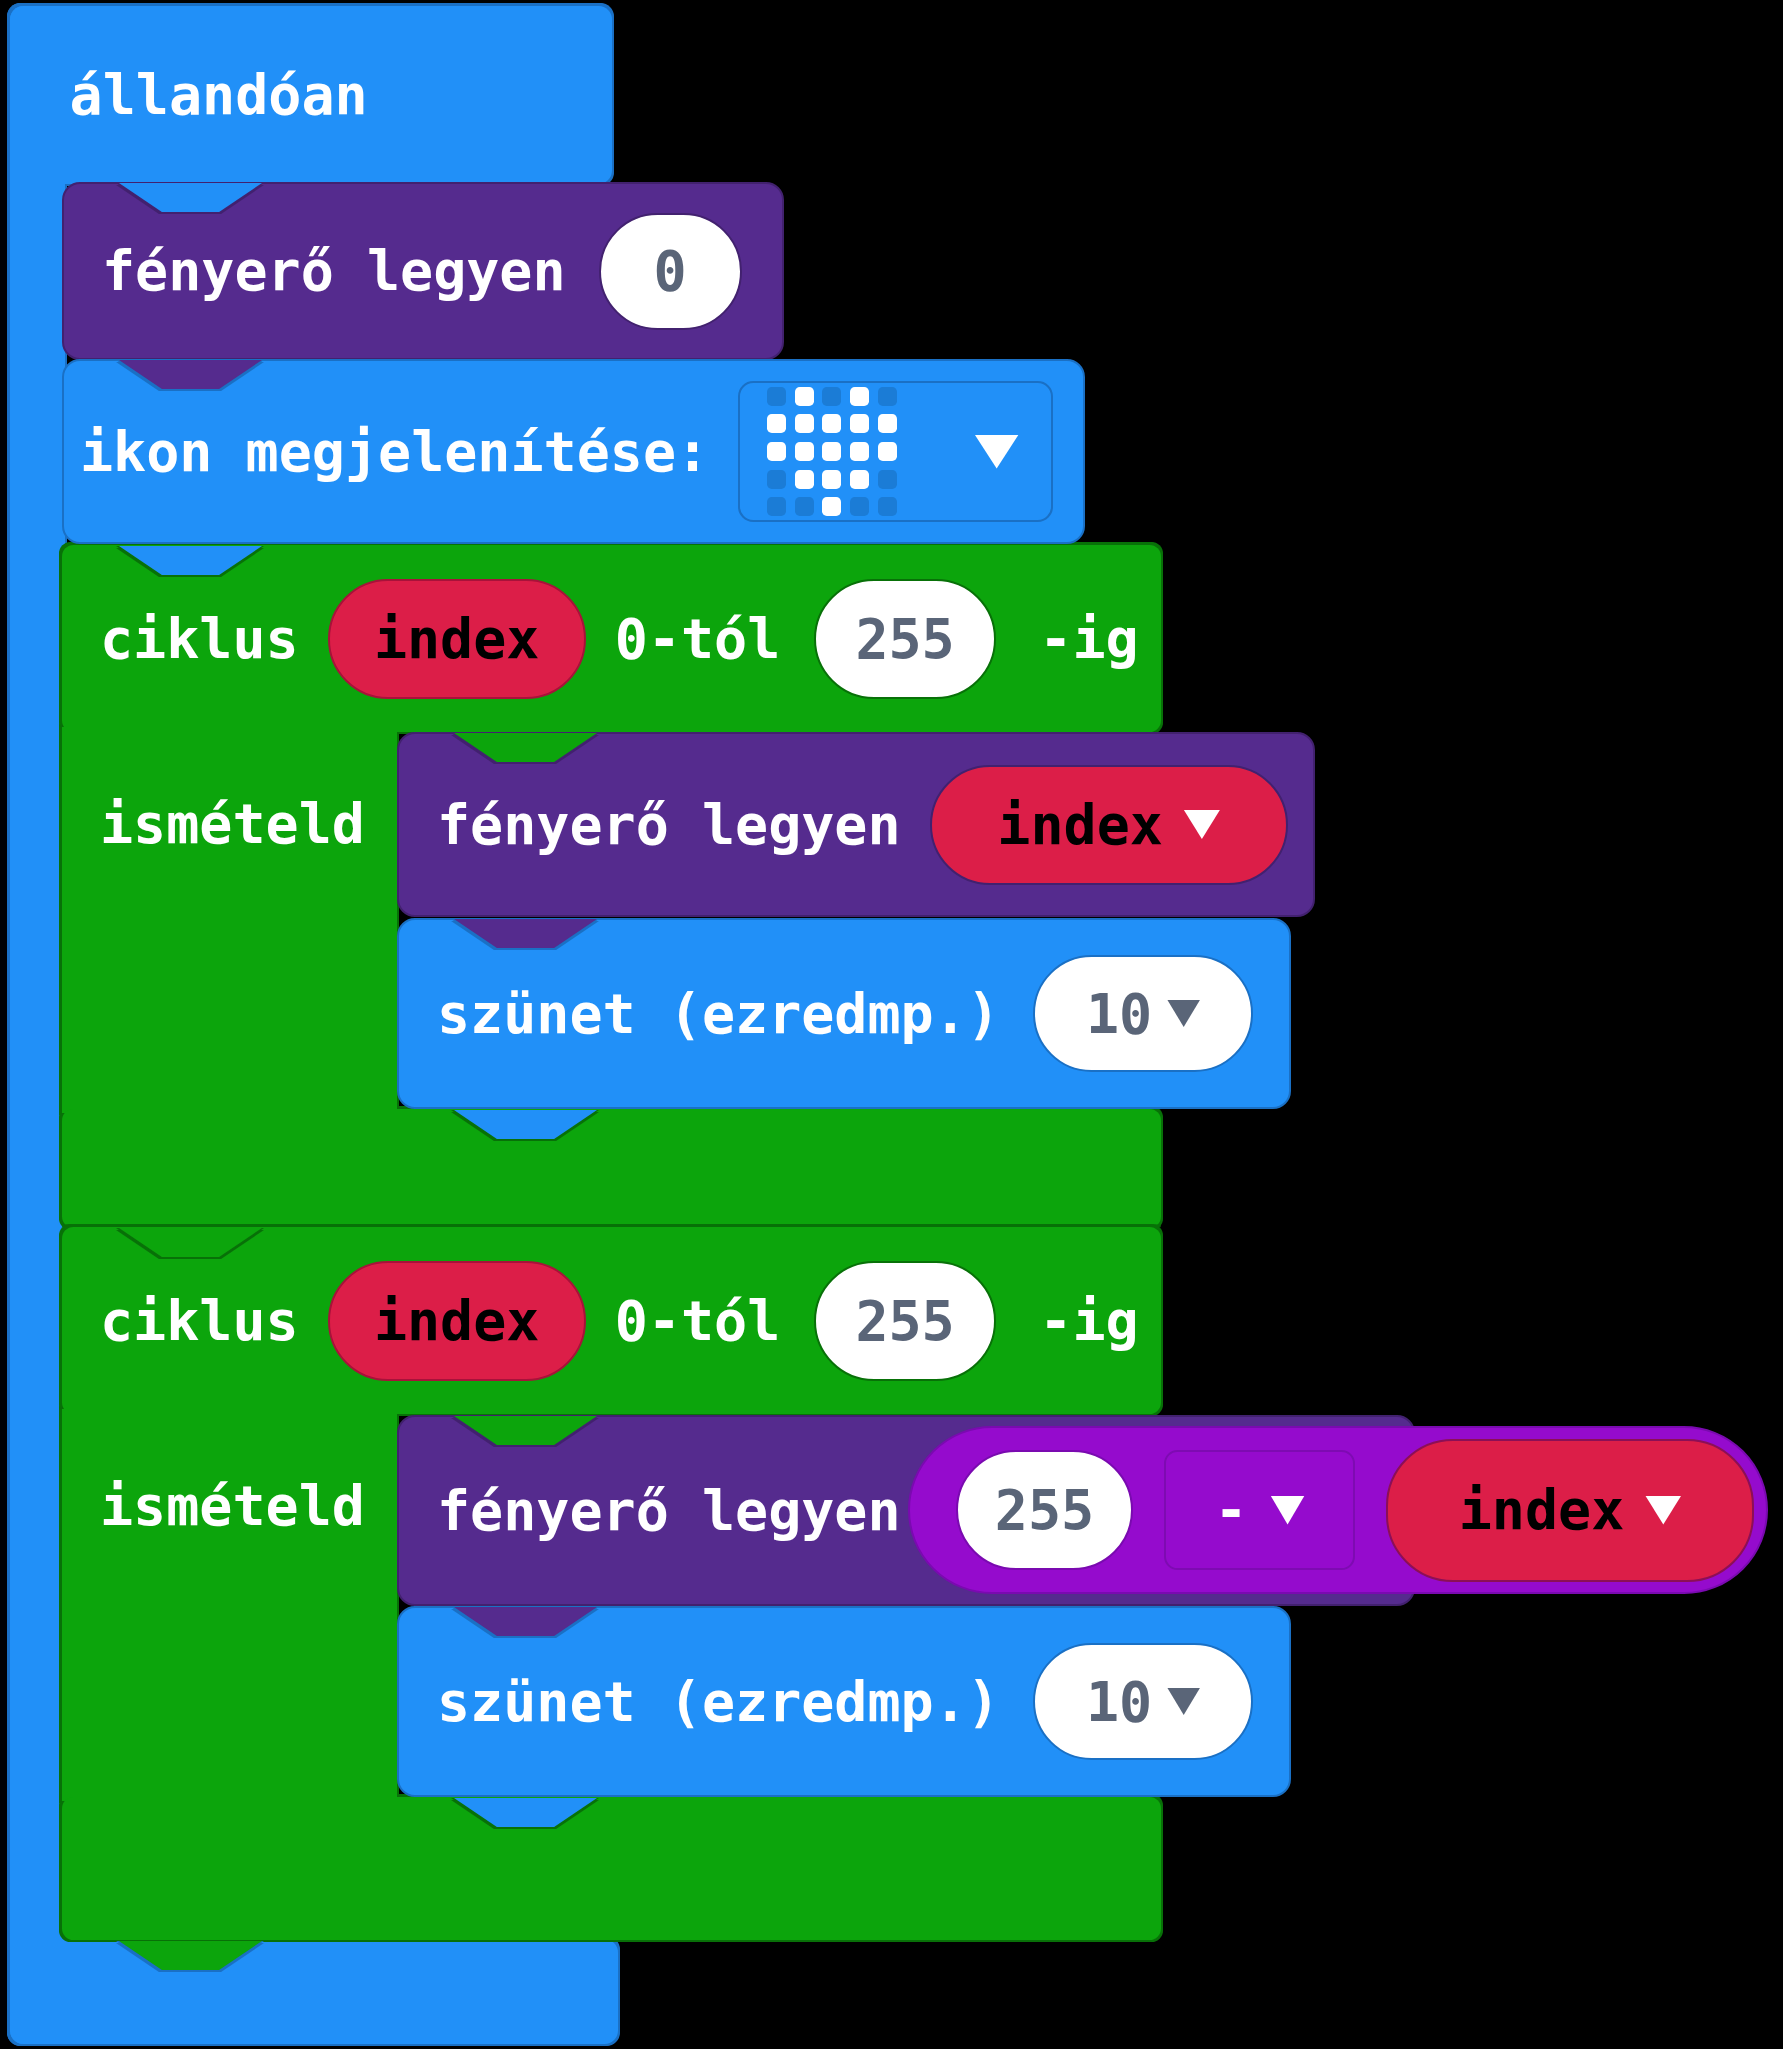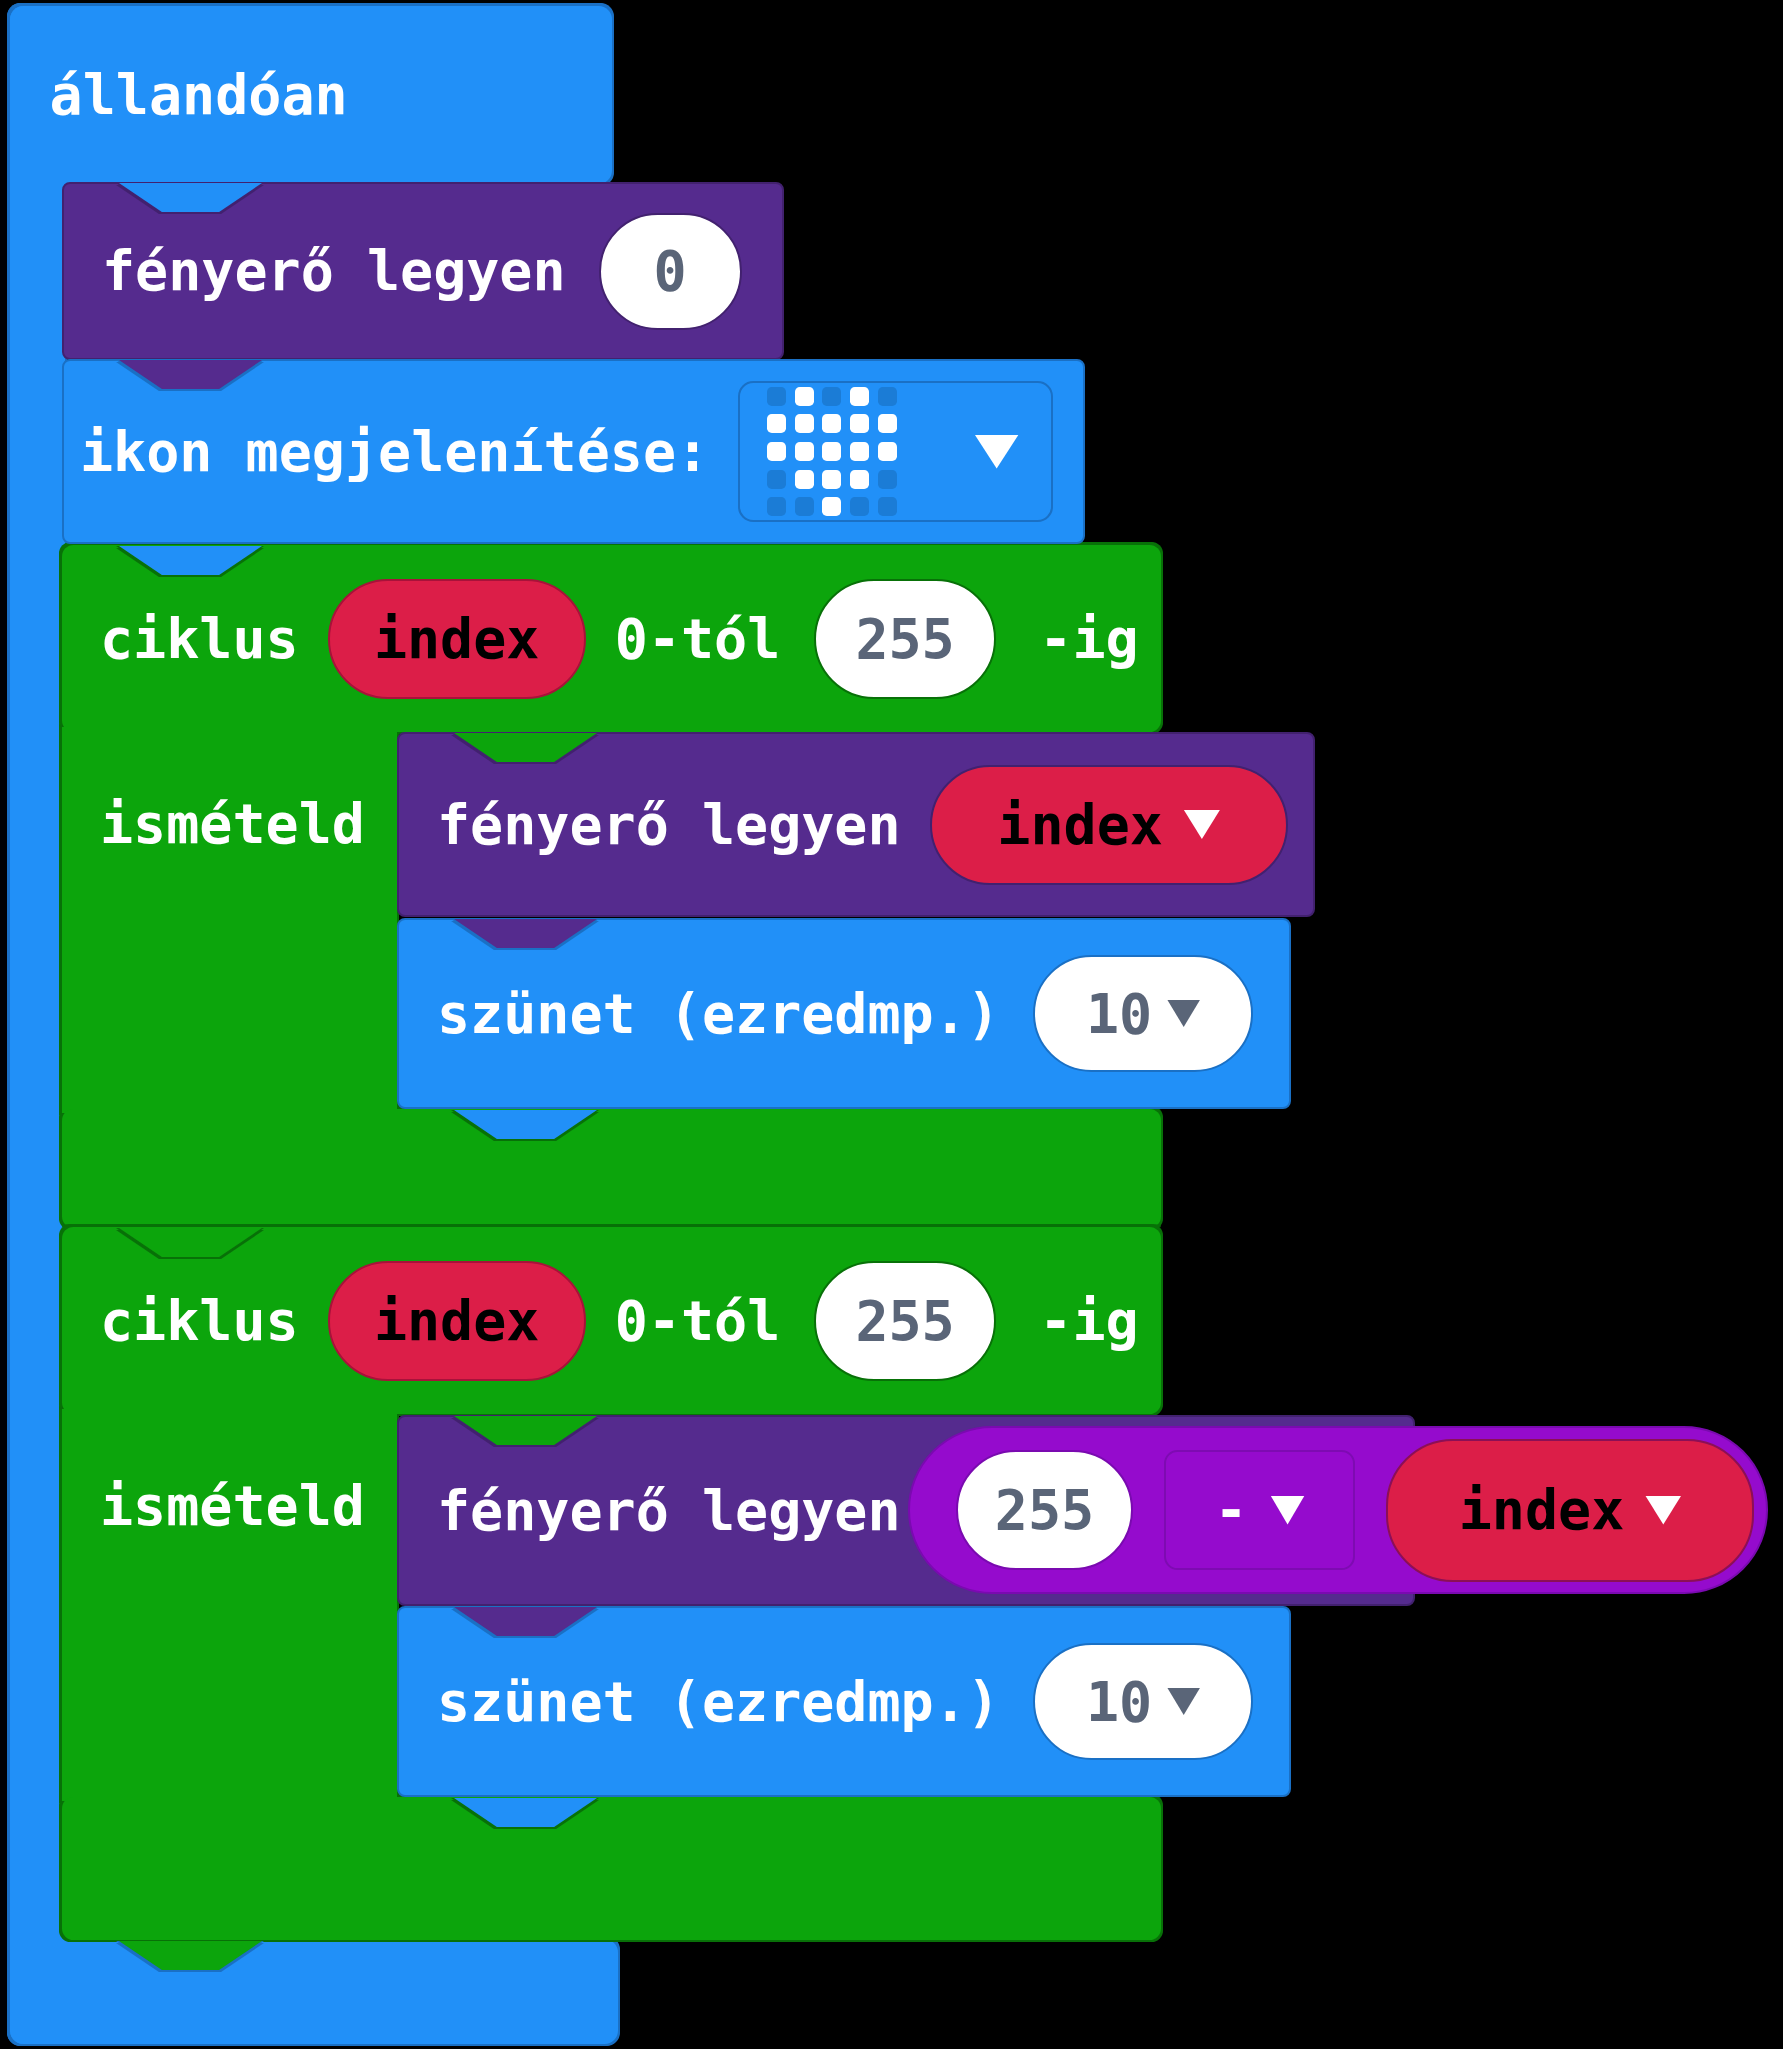--- a/index.html
+++ b/index.html
@@ -12,21 +12,21 @@
   
   .c-blue{filter:drop-shadow(2.9px 0 0 #1a70c5) drop-shadow(-2.9px 0 0 #1a70c5)
                  drop-shadow(0 2.9px 0 #1a70c5) drop-shadow(0 -2.9px 0 #1a70c5);}
   .c-green{filter:drop-shadow(2.9px 0 0 #087108) drop-shadow(-2.9px 0 0 #087108)
                   drop-shadow(0 2.9px 0 #087108) drop-shadow(0 -2.9px 0 #087108);}
   .blue-fill{background:#2190f8;}
   .green-fill{background:#0ca50c;}
 
   
   .stmt{position:absolute;box-sizing:border-box;display:flex;align-items:center;
-        border-radius:8px;border:2.9px solid;}
+        border-radius:18px;border:2.9px solid;}
   .stmt.purple{background:#552b8e;border-color:#42216f;}
   .stmt.blue{background:#2190f8;border-color:#1a70c5;}
 
   
   .oval{box-sizing:border-box;background:#fff;border:2.9px solid;border-radius:67px;
         display:flex;align-items:center;justify-content:center;flex:none;}
   .pill-red{box-sizing:border-box;background:#dc1e48;border:2.9px solid #a8123a;border-radius:67px;
         display:flex;align-items:center;justify-content:center;flex:none;color:#000000;font-size:55px;}
   .tri{flex:none;background:#fff;clip-path:polygon(0 0,100% 0,50% 100%);width:38px;height:31px;}
   .tri.dark{background:#5a6578;}
@@ -39,21 +39,21 @@
   .led{background:#1b7cd6;border-radius:4.8px;}
   .led.on{background:#fff;}
 </style>
 </head>
 <body>
 
 <div id="canvas">
 
   <div class="abs c-blue" style="left:0;top:0;width:669px;height:2049px;pointer-events:none;">
     <div class="abs blue-fill" style="left:9.6px;top:5.7px;width:55px;height:2038px;border-radius:13.4px 0 0 13.4px;"></div>
-    <div class="abs blue-fill" style="left:9.6px;top:5.7px;width:602px;height:178px;border-radius:13.4px 13.4px 13.4px 0;display:flex;align-items:center;padding-left:40px;box-sizing:border-box;">
+    <div class="abs blue-fill" style="left:9.6px;top:5.7px;width:602px;height:178px;border-radius:13.4px 13.4px 13.4px 0;display:flex;align-items:center;padding-left:60px;box-sizing:border-box;">
       <span class="blk-label">állandóan</span>
     </div>
     <div class="abs blue-fill" style="left:9.6px;top:1939px;width:608px;height:105px;border-radius:0 13.4px 13.4px 13.4px;"></div>
   </div>
 
   <div class="abs c-green" style="left:62px;top:545px;width:1166px;height:683px;">
     <div class="abs green-fill" style="left:0;top:0;width:1099px;height:187px;border-radius:11.5px;display:flex;align-items:center;padding-left:38px;box-sizing:border-box;gap:29px;">
       <span class="blk-label">ciklus</span>
       <div class="pill-red" style="width:258px;height:120px;">
         <span>index</span>

